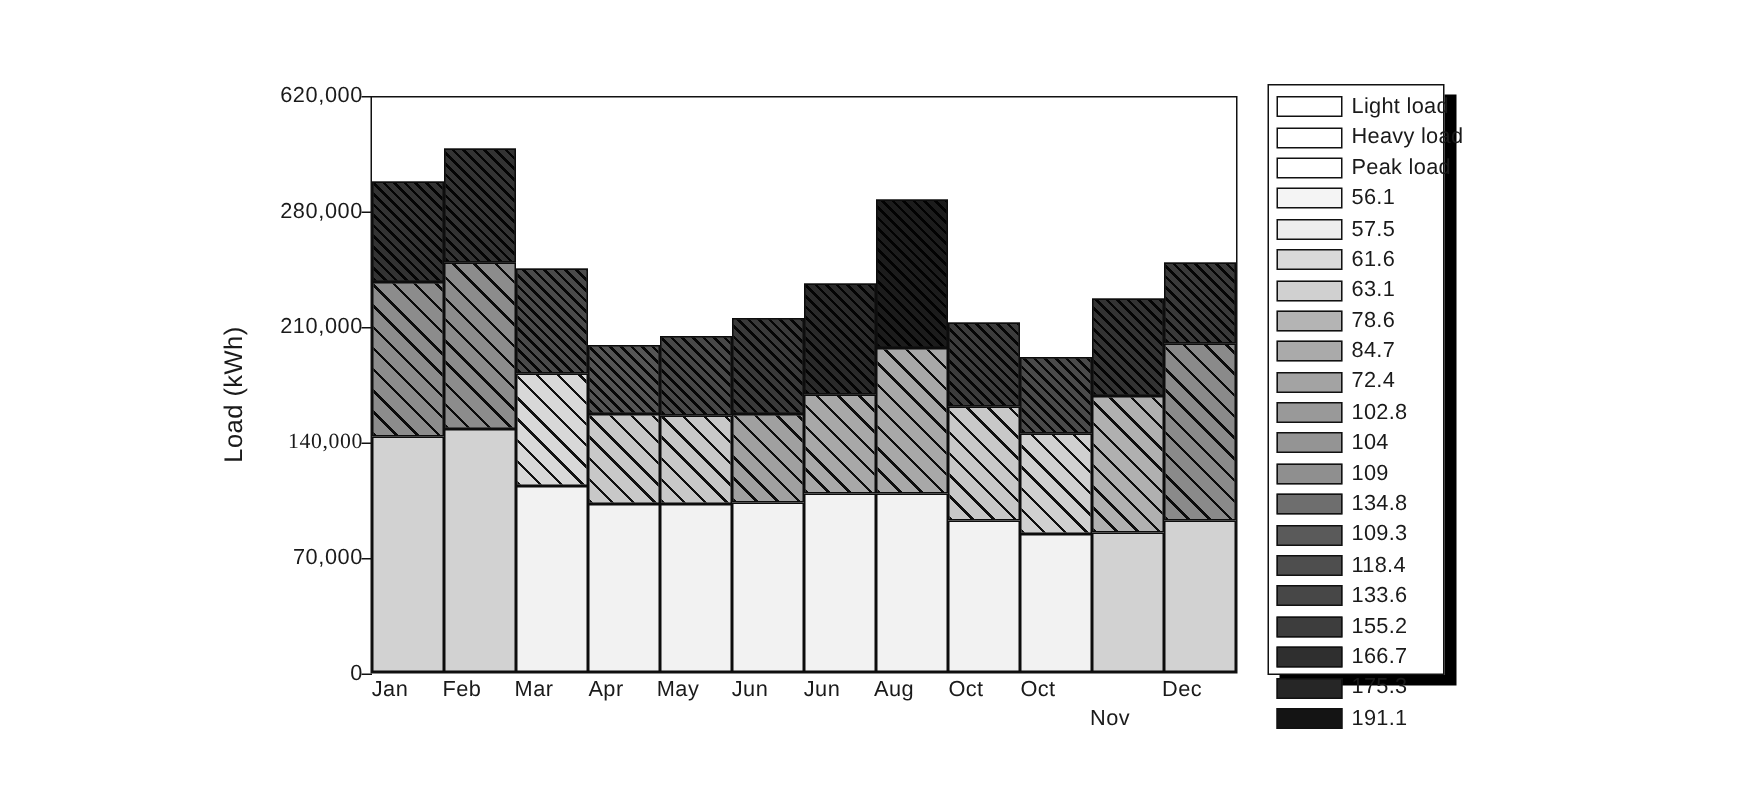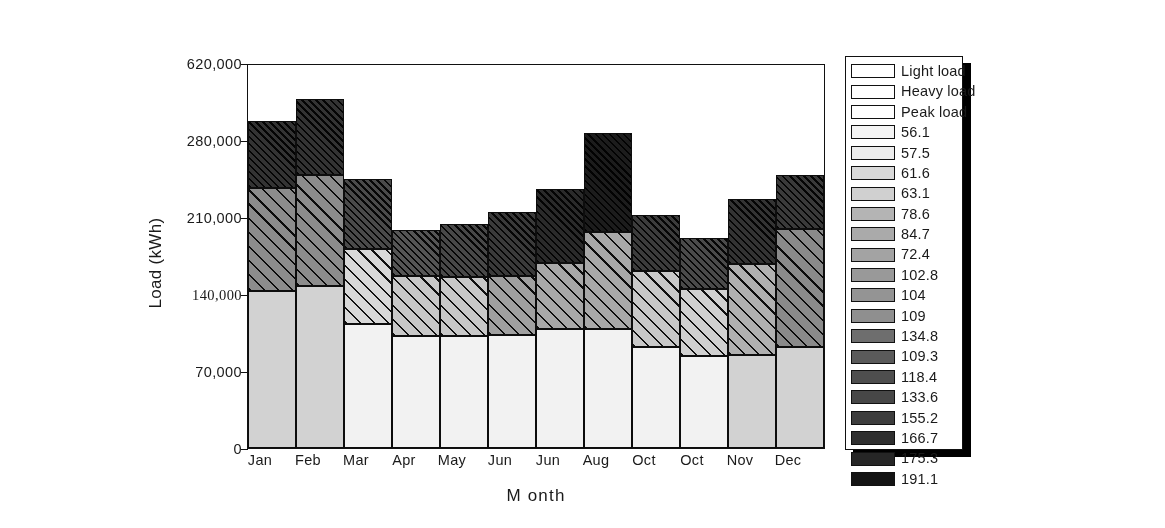--- a/index.html
+++ b/index.html
@@ -215,24 +215,23 @@
       <div class="xlabel" style="left: 0px;">Jan</div>
       <div class="xlabel" style="left: 48px;">Feb</div>
       <div class="xlabel" style="left: 96px;">Mar</div>
       <div class="xlabel" style="left: 144px;">Apr</div>
       <div class="xlabel" style="left: 192px;">May</div>
       <div class="xlabel" style="left: 240px;">Jun</div>
       <div class="xlabel" style="left: 288px;">Jun</div>
       <div class="xlabel" style="left: 336px;">Aug</div>
       <div class="xlabel" style="left: 384px;">Oct</div>
       <div class="xlabel" style="left: 432px;">Oct</div>
-      <div class="xlabel" style="left: 480px;">Nov</div>
+      <div class="xlabel" style="left: 480px; margin-top: 19px;">Nov</div>
       <div class="xlabel" style="left: 528px;">Dec</div>
     </div>
-  <div class="xtitle">M onth</div>
 
   <div class="legend-shadow"></div>
   <div class="legend" id="legend">
       <div class="legrow">
         <div class="legsw" style="background-color: rgb(255, 255, 255);"></div>
         <div class="legtxt">Light load</div>
       </div>
       <div class="legrow">
         <div class="legsw hatch-heavy" style="background-color: rgb(255, 255, 255);"></div>
         <div class="legtxt">Heavy load</div>

